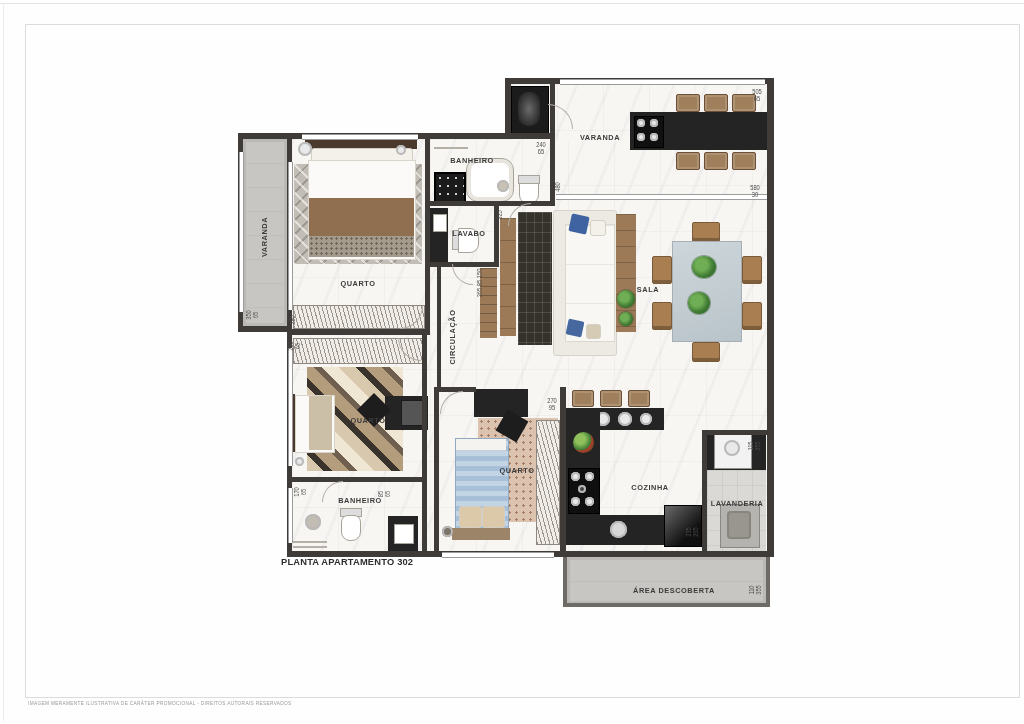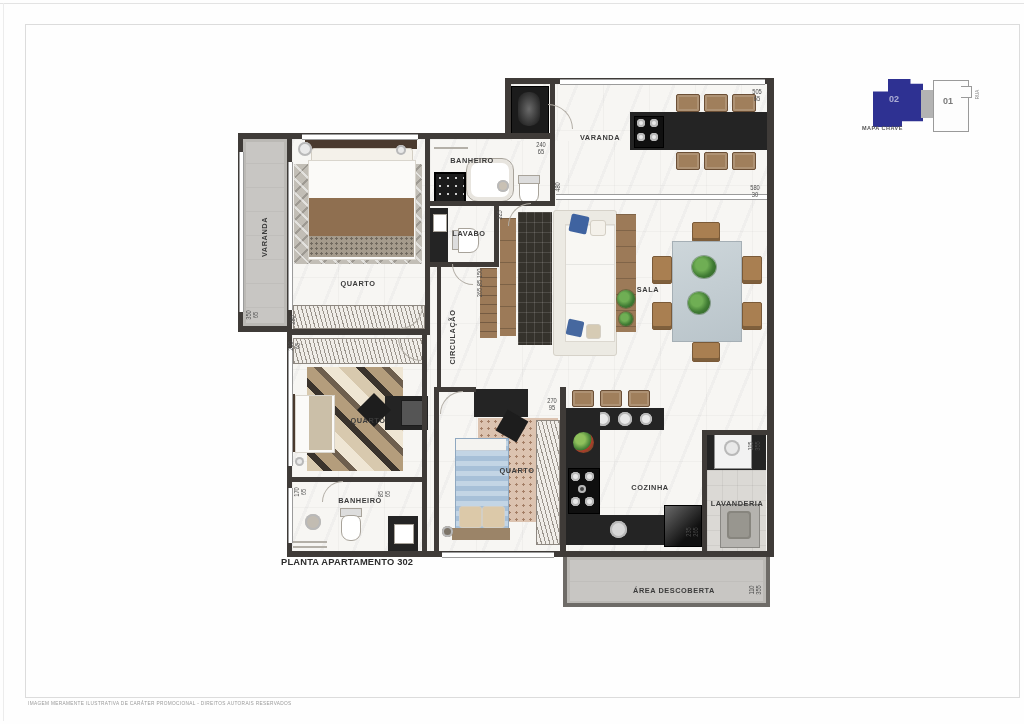--- a/index.html
+++ b/index.html
@@ -272,27 +272,16 @@
 95</span>
         <span class="dim vert" style="left: 754px; top: 446px;">115
 355</span>
         <span class="dim vert" style="left: 692px; top: 532px;">235
 265</span>
         <span class="dim vert" style="left: 755px; top: 590px;">110
 355</span>
       </div>
   </div>
 
-  <div class="a" style="left:855px;top:70px;width:150px;height:70px;">
-    <div class="a" style="left:18px;top:9px;width:50px;height:48px;background:#2e3192;
-                clip-path:polygon(30% 0,75% 0,75% 10%,100% 10%,100% 88%,58% 88%,58% 100%,0 100%,0 26%,30% 26%);"></div>
-    <span class="km-unit-id" style="left:34px;top:24px;color:rgba(255,255,255,.6);">02</span>
-    <div class="a" style="left:66px;top:20px;width:12px;height:28px;background:#b3b3b3;"></div>
-    <div class="a" style="left:78px;top:10px;width:34px;height:50px;background:#fdfdfd;border:1px solid #9a9a9a;"></div>
-    <div class="a" style="left:106px;top:16px;width:10px;height:10px;background:#fdfdfd;border:1px solid #9a9a9a;border-left:none;"></div>
-    <span class="km-unit-id" style="left:88px;top:26px;color:#7a7a7a;">01</span>
-    <span class="km-street" style="left:118px;top:22px;">RUA</span>
-    <span class="km-label" style="left:7px;top:55px;">MAPA CHAVE</span>
-  </div>
 
   <span class="plan-title">PLANTA APARTAMENTO 302</span>
   <span class="disclaimer">IMAGEM MERAMENTE ILUSTRATIVA DE CARÁTER PROMOCIONAL - DIREITOS AUTORAIS RESERVADOS</span>
 </div>
 
 </body></html>

